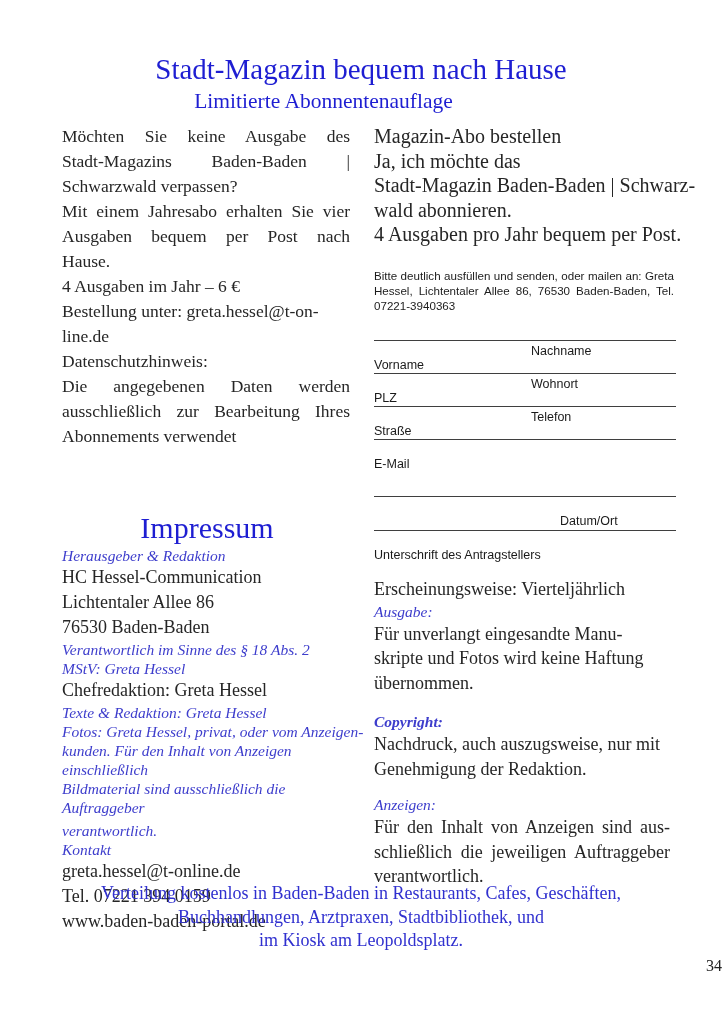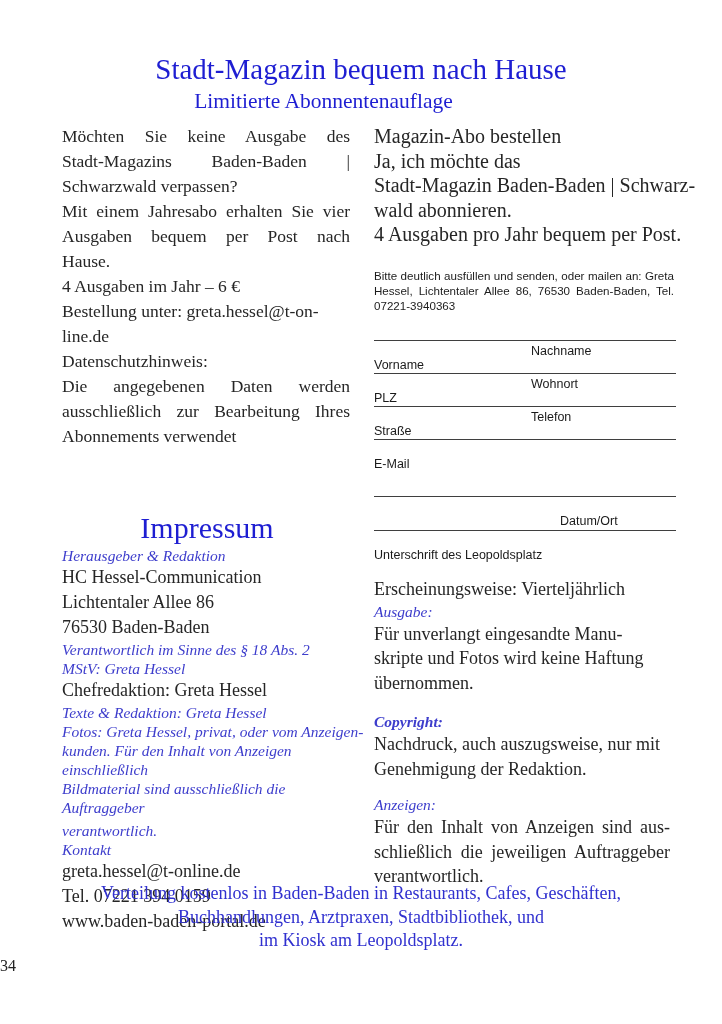--- a/index.html
+++ b/index.html
@@ -48,21 +48,21 @@
   .imp-gap{margin-top:4px;}
   
   .rightinfo{position:absolute;top:577px;left:374px;width:296px;}
   .ri-black{font-size:18px;line-height:24.5px;color:var(--text-black);}
   .ri-label{font-style:italic;color:var(--italic-blue);font-size:15.5px;line-height:20px;}
   .mt-copyright{margin-top:17px;font-weight:bold;}
   .mt-anzeigen{margin-top:14px;}
   
   .footer{position:absolute;top:882px;left:0;width:722px;text-align:center;
     color:var(--footer-blue);font-size:18px;line-height:23.5px;}
-  .pagenum{position:absolute;top:957px;left:0;width:722px;text-align:left;
+  .pagenum{position:absolute;top:957px;left:0;width:722px;text-align:right;
     font-size:16px;color:#222;}
 </style>
 </head>
 <body>
 
 <div class="page">
 
   <div class="title">Stadt-Magazin bequem nach Hause</div>
   <div class="subtitle">Limitierte Abonnentenauflage</div>
 
@@ -109,21 +109,21 @@
       <span>Straße</span>
       <span class="second">Telefon</span>
     </div>
     <div class="frow" style="top:107px">
       <span>E-Mail</span>
     </div>
     <div class="frow" style="top:164px">
       <div class="indent">Datum/Ort</div>
     </div>
     <div class="frow" style="top:198px">
-      <span>Unterschrift des Leopoldsplatz</span>
+      <span>Unterschrift des Antragstellers</span>
     </div>
   </div>
 
   <div class="impressum">
     <div class="imp-heading">Impressum</div>
     <div class="imp-blue">Herausgeber &amp; Redaktion</div>
     <div class="imp-black">HC Hessel-Communication</div>
     <div class="imp-black">Lichtentaler Allee 86</div>
     <div class="imp-black">76530 Baden-Baden</div>
     <div class="imp-blue">Verantwortlich im Sinne des § 18 Abs. 2</div>

